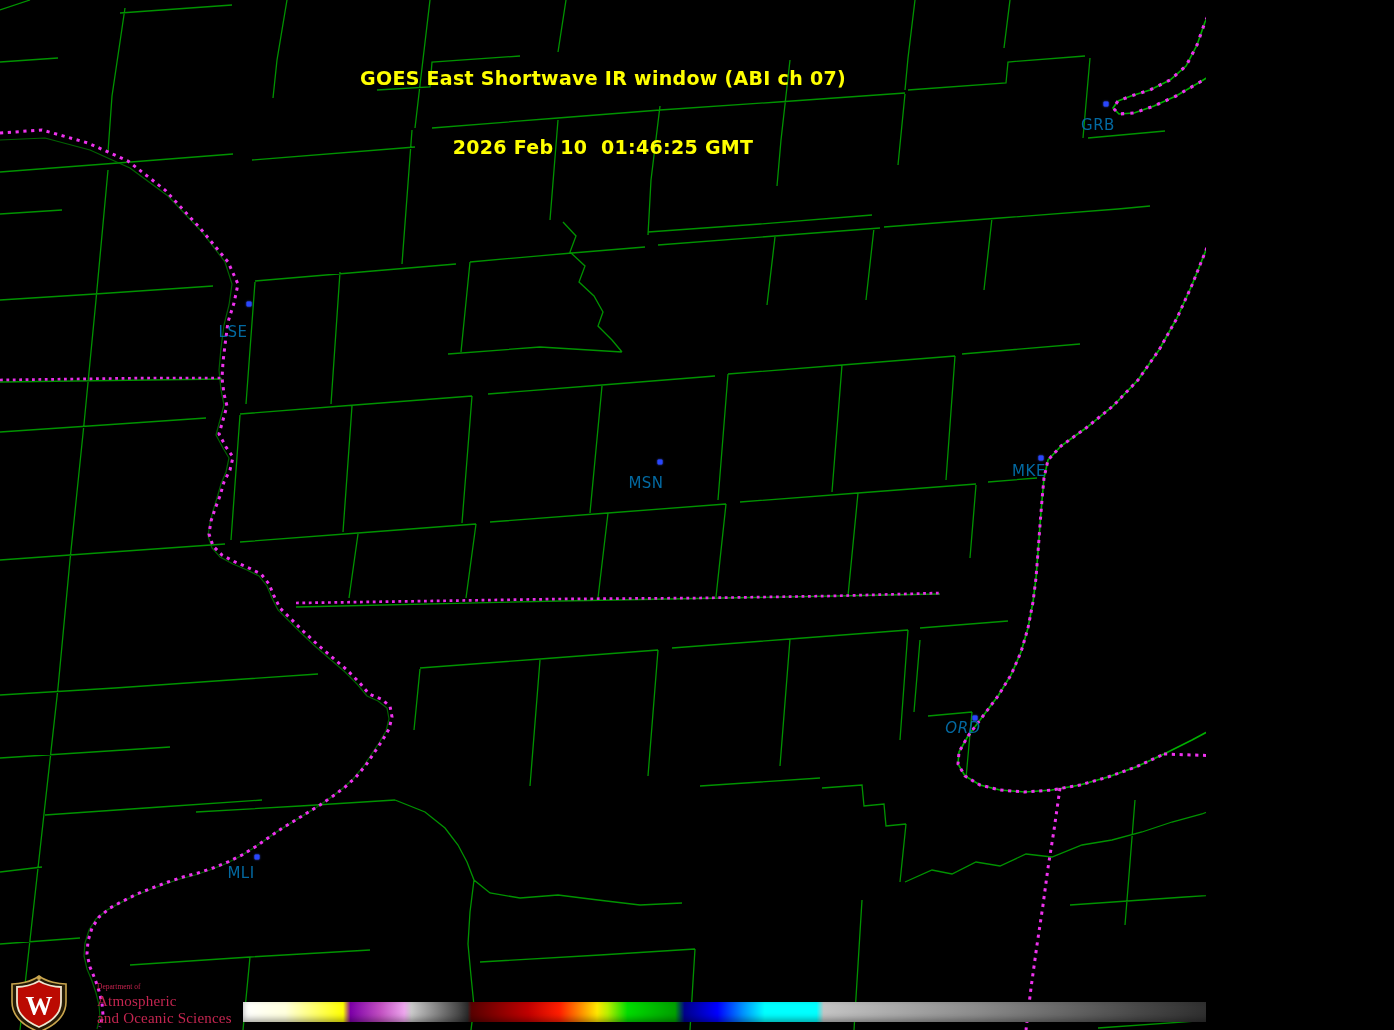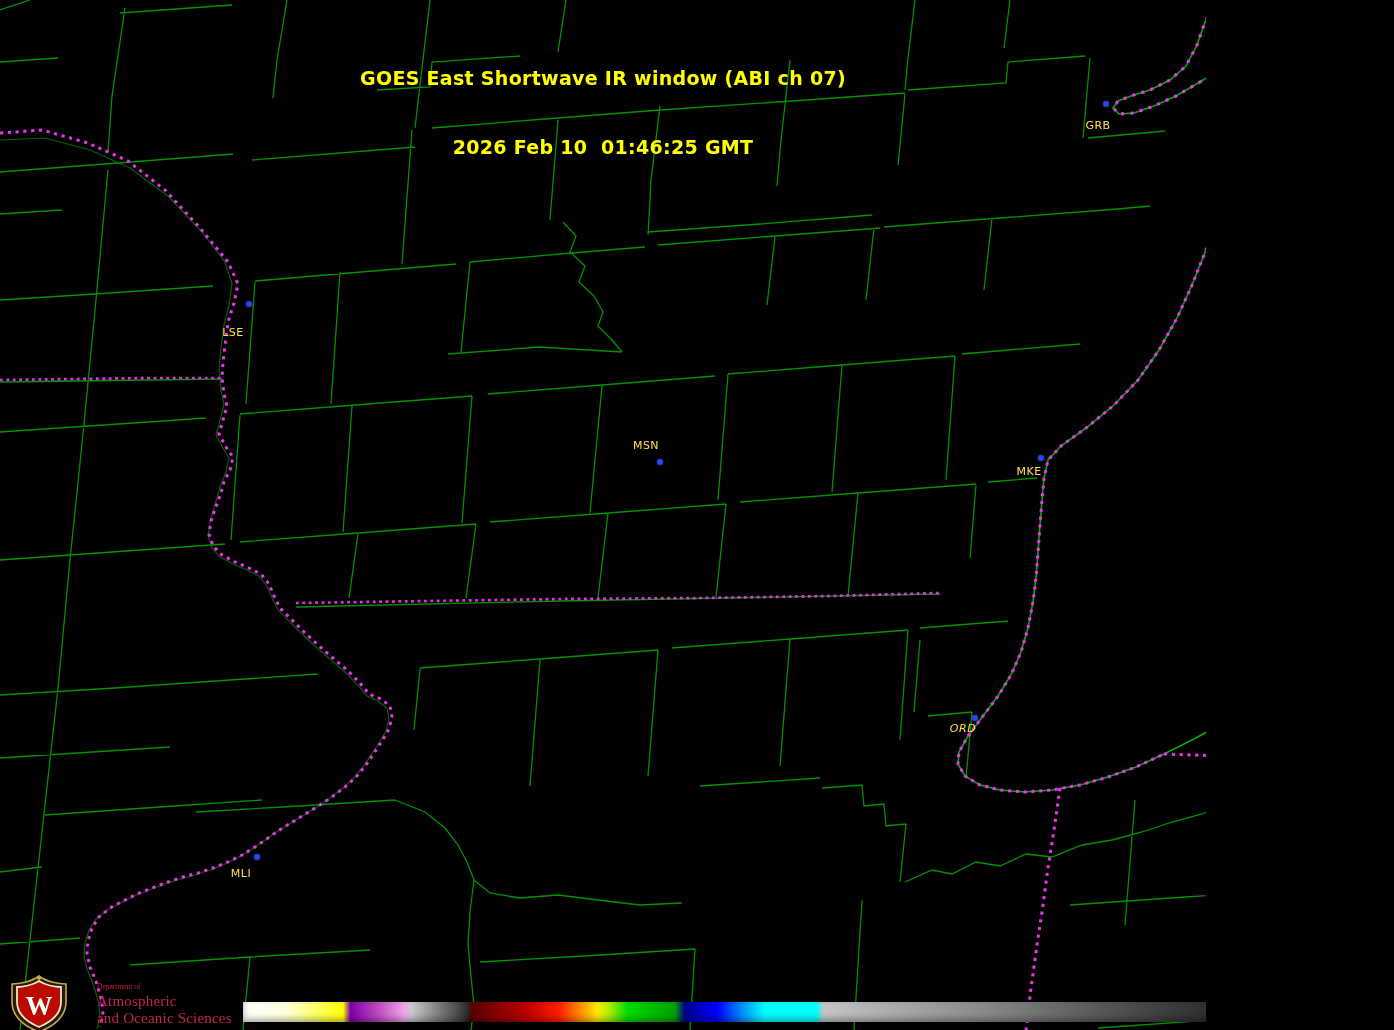--- a/index.html
+++ b/index.html
@@ -12,21 +12,21 @@
   .shoreline{stroke:#00ae00;stroke-width:1.6;fill:none;}
   .dots{stroke:#ee32ee;stroke-width:3;fill:none;stroke-dasharray:3.2 4.6;stroke-linecap:butt;}
   .dots-fine{stroke:#e62ee6;stroke-width:2.7;fill:none;stroke-dasharray:2.8 3.6;}
   .dots-wide{stroke:#ee32ee;stroke-width:3.1;fill:none;stroke-dasharray:3.2 6.2;}
   
   .title{position:absolute;top:21px;left:0;right:0;text-align:center;color:#ffff00;
          font-weight:bold;font-size:19px;line-height:23px;white-space:pre;letter-spacing:.3px;}
   
   .sdot{position:absolute;width:5px;height:5px;background:#2946ff;border-radius:1px;
         transform:translate(-50%,-50%);box-shadow:0 0 2px #3b5bff;}
-  .slabel{position:absolute;transform:translate(-50%,-50%);color:#fde047;font-size:11px;
+  .slabel{position:absolute;transform:translate(-50%,-50%);color:#0369a1;font-size:15px;
           letter-spacing:.5px;white-space:pre;}
   
   .colorbar{position:absolute;box-shadow:inset 0 -3px 6px rgba(0,0,0,.35);}
   
   .logo{position:absolute;left:6px;top:975px;display:flex;align-items:flex-start;}
   .logo-textblock{margin-left:25px;color:#c42550;font-family:"Liberation Serif",serif;line-height:1;}
   .logo-dept{font-size:7.5px;margin-top:8px;margin-bottom:3px;color:#c5234e;}
   .logo-line{font-size:15px;margin-bottom:2px;letter-spacing:.2px;}
 </style>
 </head>
@@ -133,21 +133,21 @@
     <div>GOES East Shortwave IR window (ABI ch 07)</div>
     <div>2026 Feb 10  01:46:25 GMT</div>
   </div>
 
   <div style="position:absolute;left:0;top:0;width:100%;height:100%;">
       <div class="sdot" style="left: 1106px; top: 104px;"></div>
       <div class="slabel" style="left: 1098px; top: 125px;">GRB</div>
       <div class="sdot" style="left: 249px; top: 304px;"></div>
       <div class="slabel" style="left: 233px; top: 314px; margin-top: 18px;">LSE</div>
       <div class="sdot" style="left: 660px; top: 462px;"></div>
-      <div class="slabel" style="left: 646px; top: 445px;">MSN</div>
+      <div class="slabel" style="left: 646px; top: 483px;">MSN</div>
       <div class="sdot" style="left: 1041px; top: 458px;"></div>
       <div class="slabel" style="left: 1029px; top: 471px;">MKE</div>
       <div class="sdot" style="left: 975px; top: 718px;"></div>
       <div class="slabel" style="left: 963px; top: 728px; font-style: italic;">ORD</div>
       <div class="sdot" style="left: 257px; top: 857px;"></div>
       <div class="slabel" style="left: 241px; top: 873px;">MLI</div>
     </div>
 
   <div class="colorbar" style="left: 243px; top: 1002px; width: 1054px; height: 20px; background: linear-gradient(to right, rgb(255, 255, 255) 0%, rgb(255, 255, 221) 4%, rgb(255, 255, 0) 9.5%, rgb(125, 0, 168) 10.2%, rgb(194, 79, 194) 13%, rgb(237, 166, 237) 15.3%, rgb(201, 201, 201) 16%, rgb(74, 74, 74) 20.4%, rgb(43, 43, 43) 21.3%, rgb(90, 0, 0) 21.7%, rgb(192, 0, 0) 27%, rgb(255, 30, 0) 30%, rgb(255, 140, 0) 32%, rgb(255, 232, 0) 33.6%, rgb(184, 240, 0) 34.6%, rgb(0, 220, 0) 36.5%, rgb(0, 160, 0) 41%, rgb(0, 0, 140) 41.9%, rgb(0, 0, 255) 45%, rgb(0, 150, 255) 47.5%, rgb(0, 255, 255) 49.5%, rgb(0, 255, 255) 54.4%, rgb(196, 196, 196) 55.1%, rgb(138, 138, 138) 70%, rgb(72, 72, 72) 85%, rgb(22, 22, 22) 97.9%, rgb(180, 0, 0) 98.2%, rgb(255, 70, 0) 98.8%, rgb(255, 156, 0) 99.4%, rgb(255, 225, 0) 100%);"></div>
 

